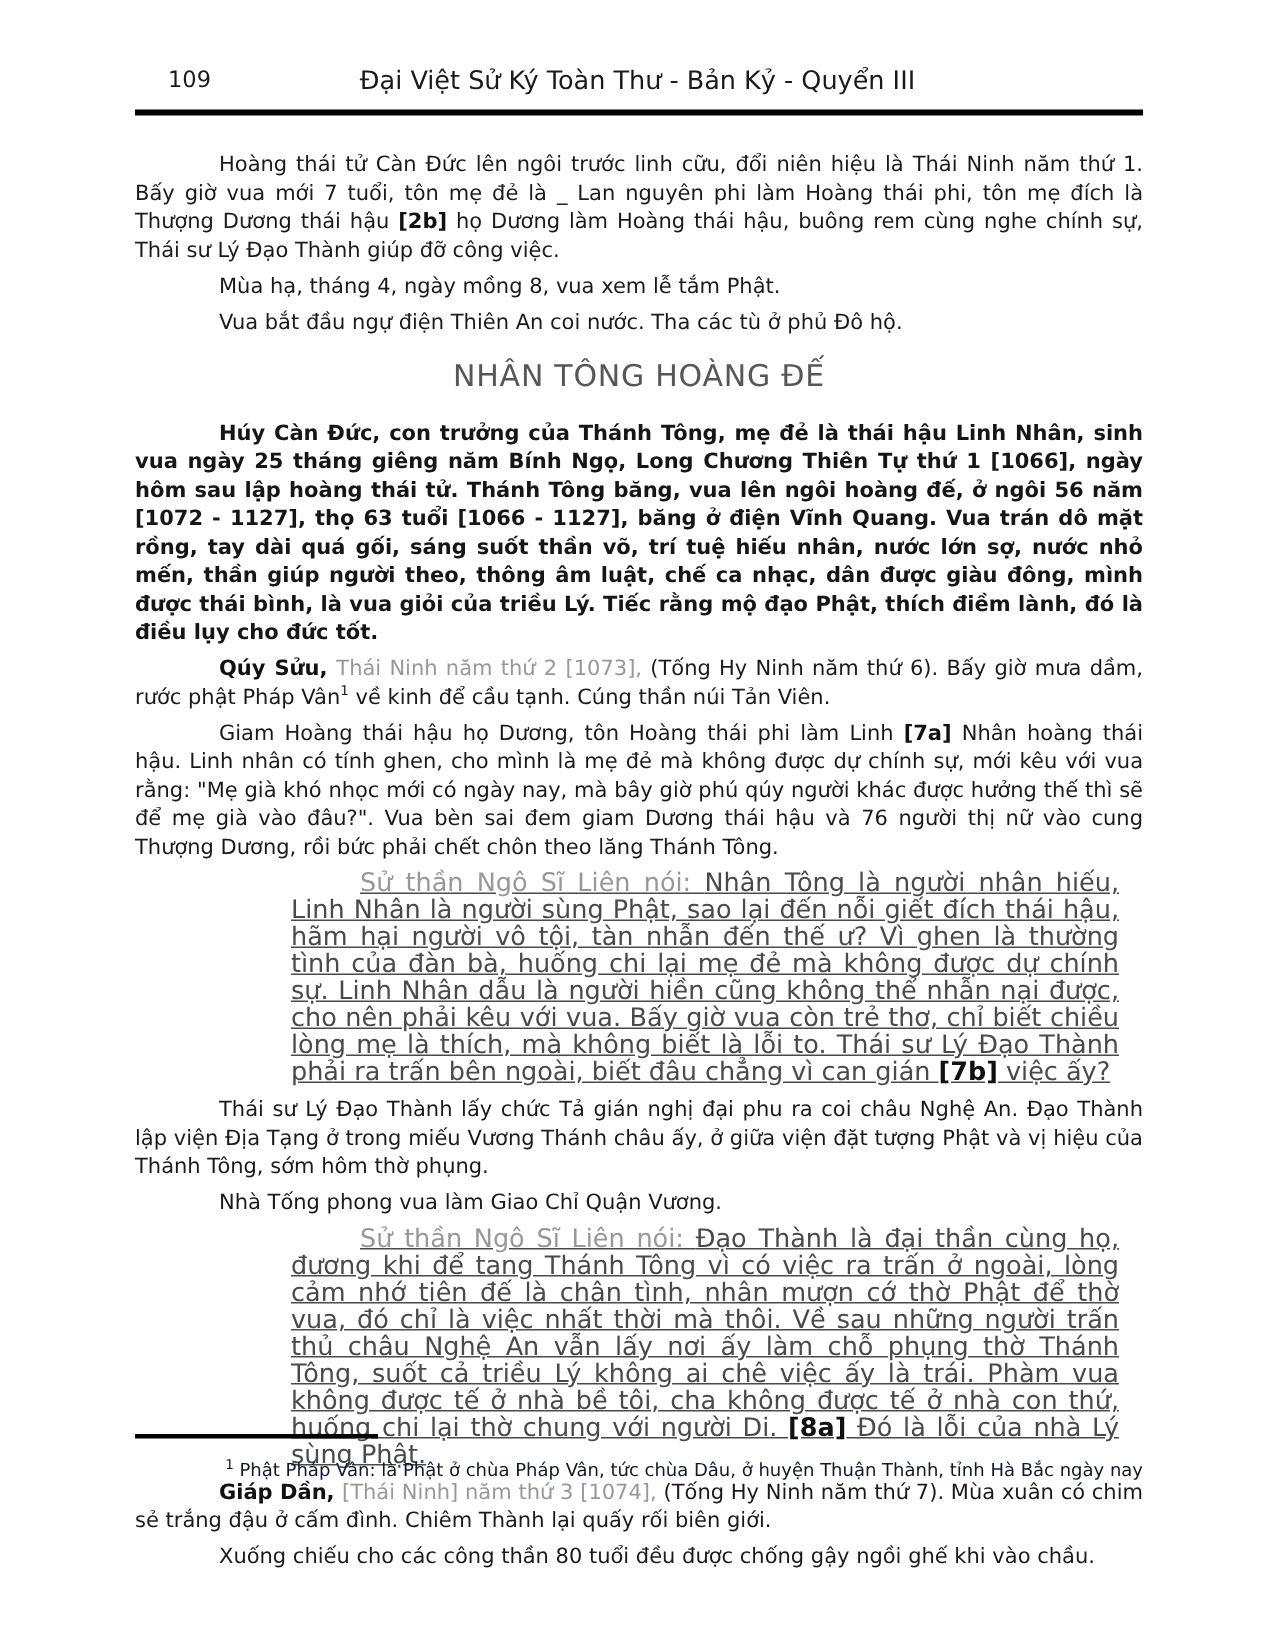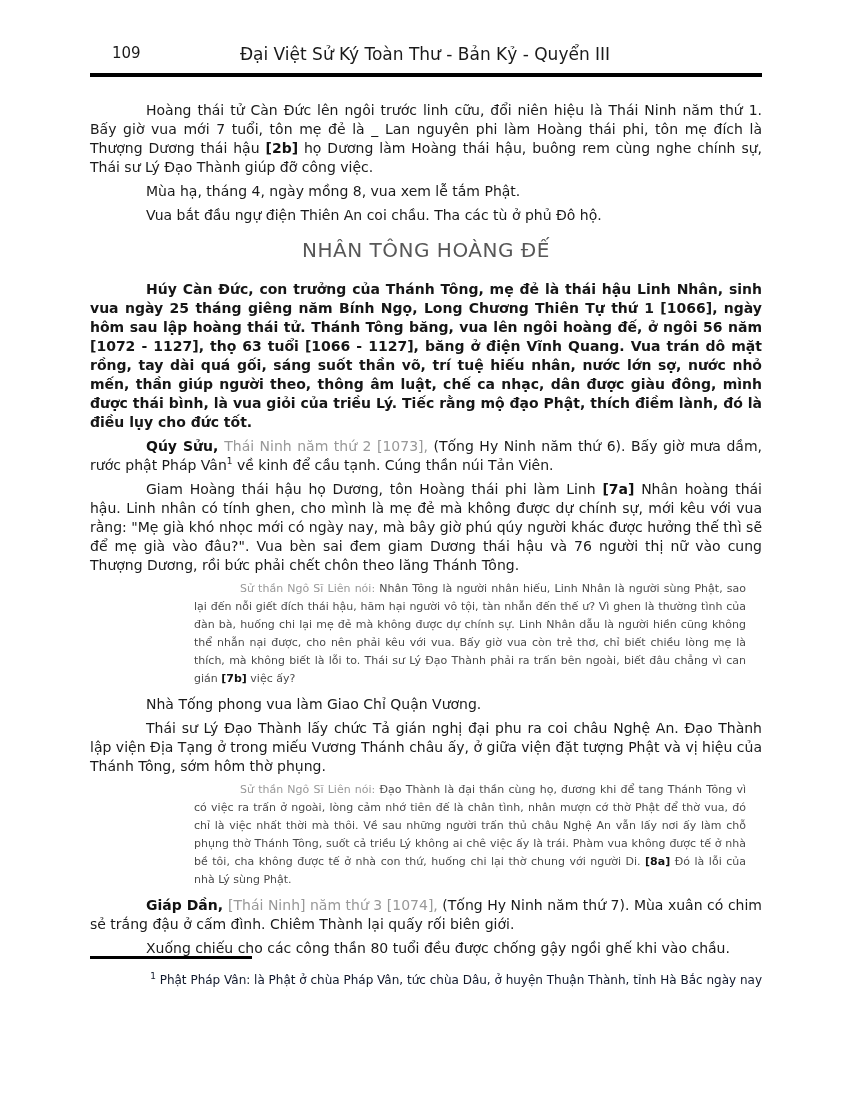--- a/index.html
+++ b/index.html
@@ -39,23 +39,24 @@
     text-align:center;text-indent:0;
     font-size:20px;font-weight:normal;
     color:#575757;
     letter-spacing:0.5px;
   }
   .bold-para{font-weight:bold;color:#161616;}
   .b{font-weight:bold;color:#111;}
   .era{color:#989898;}
   .quote{
     margin:2px 16px 7px 104px;
-    font-size:11px;line-height:18px;
+    font-size:17px;line-height:18px;
     text-align:justify;text-indent:46px;
     color:#4a4a4a;
+    text-decoration:underline;
   }
   .quote-lead{color:#989898;}
   sup.fn{font-size:9px;line-height:0;vertical-align:super;}
   
   .footnote{
     position:absolute;left:90px;right:88px;top:956px;
   }
   .footnote-rule{
     width:162px;border-top:3px solid #000;margin:0 0 13px 0;
   }
@@ -73,35 +74,35 @@
     <div class="header-title">Đại Việt Sử Ký Toàn Thư - Bản Kỷ - Quyển III</div>
   </div>
   <div class="header-rule"></div>
 
   <div class="body">
 
     <p class="para"><span>Hoàng thái tử Càn Đức lên ngôi trước linh cữu, đổi niên hiệu là Thái Ninh năm thứ 1. Bấy giờ vua mới 7 tuổi, tôn mẹ đẻ là _ Lan nguyên phi làm Hoàng thái phi, tôn mẹ đích là Thượng Dương thái hậu </span><span class="b">[2b]</span><span> họ Dương làm Hoàng thái hậu, buông rem cùng nghe chính sự, Thái sư Lý Đạo Thành giúp đỡ công việc.</span></p>
 
     <p class="para">Mùa hạ, tháng 4, ngày mồng 8, vua xem lễ tắm Phật.</p>
 
-    <p class="para">Vua bắt đầu ngự điện Thiên An coi chầu. Tha các tù ở phủ Đô hộ.</p>
+    <p class="para">Vua bắt đầu ngự điện Thiên An coi nước. Tha các tù ở phủ Đô hộ.</p>
 
     <h1 class="para section-heading">NHÂN TÔNG HOÀNG ĐẾ</h1>
 
     <p class="para bold-para">Húy Càn Đức, con trưởng của Thánh Tông, mẹ đẻ là thái hậu Linh Nhân, sinh vua ngày 25 tháng giêng năm Bính Ngọ, Long Chương Thiên Tự thứ 1 [1066], ngày hôm sau lập hoàng thái tử.  Thánh Tông băng, vua lên ngôi hoàng đế, ở ngôi 56 năm [1072 - 1127], thọ 63 tuổi [1066 - 1127], băng ở điện Vĩnh Quang. Vua trán dô mặt rồng, tay dài quá gối, sáng suốt thần võ, trí tuệ hiếu nhân, nước lớn sợ, nước nhỏ mến, thần giúp người theo, thông âm luật, chế ca nhạc, dân được giàu đông, mình được thái bình, là vua giỏi của triều Lý. Tiếc rằng mộ đạo Phật, thích điềm lành, đó là điều lụy cho đức tốt.</p>
 
     <p class="para"><span class="b">Qúy Sửu, </span><span class="era">Thái Ninh năm thứ 2 [1073], </span><span>(Tống Hy Ninh năm thứ 6). Bấy giờ mưa dầm, rước phật Pháp Vân</span><sup class="fn">1</sup><span> về kinh để cầu tạnh. Cúng thần núi Tản Viên.</span></p>
 
     <p class="para"><span>Giam Hoàng thái hậu họ Dương, tôn Hoàng thái phi làm Linh </span><span class="b">[7a]</span><span> Nhân hoàng thái hậu. Linh nhân có tính ghen, cho mình là mẹ đẻ mà không được dự chính sự, mới kêu với vua rằng: "Mẹ già khó nhọc mới có ngày nay, mà bây giờ phú qúy người khác được hưởng thế thì sẽ để mẹ già vào đâu?". Vua bèn sai đem giam Dương thái hậu và 76 người thị nữ vào cung Thượng Dương, rồi bức phải chết chôn theo lăng Thánh Tông.</span></p>
 
     <p class="quote"><span class="quote-lead">Sử thần Ngô Sĩ Liên nói: </span><span>Nhân Tông là người nhân hiếu, Linh Nhân là người sùng Phật, sao lại đến nỗi giết đích thái hậu, hãm hại người vô tội, tàn nhẫn đến thế ư? Vì ghen là thường tình của đàn bà, huống chi lại mẹ đẻ mà không được dự chính sự. Linh Nhân dẫu là người hiền cũng không thể nhẫn nại được, cho nên phải kêu với vua. Bấy giờ vua còn trẻ thơ, chỉ biết chiều lòng mẹ là thích, mà không biết là lỗi to. Thái sư Lý Đạo Thành phải ra trấn bên ngoài, biết đâu chẳng vì can gián </span><span class="b">[7b]</span><span> việc ấy?</span></p>
 
+    <p class="para">Thái sư Lý Đạo Thành lấy chức Tả gián nghị đại phu ra coi châu Nghệ An. Đạo Thành lập viện Địa Tạng ở trong miếu Vương Thánh châu ấy, ở giữa viện đặt tượng Phật và vị hiệu của Thánh Tông, sớm hôm thờ phụng.</p>
+
     <p class="para">Nhà Tống phong vua làm Giao Chỉ Quận Vương.</p>
-
-    <p class="para">Thái sư Lý Đạo Thành lấy chức Tả gián nghị đại phu ra coi châu Nghệ An. Đạo Thành lập viện Địa Tạng ở trong miếu Vương Thánh châu ấy, ở giữa viện đặt tượng Phật và vị hiệu của Thánh Tông, sớm hôm thờ phụng.</p>
 
     <p class="quote"><span class="quote-lead">Sử thần Ngô Sĩ Liên nói: </span><span>Đạo Thành là đại thần cùng họ, đương khi để tang Thánh Tông vì có việc ra trấn ở ngoài, lòng cảm nhớ tiên đế là chân tình, nhân mượn cớ thờ Phật để thờ vua, đó chỉ là việc nhất thời mà thôi. Về sau những người trấn thủ châu Nghệ An vẫn lấy nơi ấy làm chỗ phụng thờ Thánh Tông, suốt cả triều Lý không ai chê việc ấy là trái. Phàm vua không được tế ở nhà bề tôi, cha không được tế ở nhà con thứ, huống chi lại thờ chung với người Di. </span><span class="b">[8a]</span><span> Đó là lỗi của nhà Lý sùng Phật.</span></p>
 
     <p class="para"><span class="b">Giáp Dần, </span><span class="era">[Thái Ninh] năm thứ 3 [1074], </span><span>(Tống Hy Ninh năm thứ 7). Mùa xuân có chim sẻ trắng đậu ở cấm đình. Chiêm Thành lại quấy rối biên giới.</span></p>
 
 
     <p class="para">Xuống chiếu cho các công thần 80 tuổi đều được chống gậy ngồi ghế khi vào chầu.</p>
 
   </div>
 

